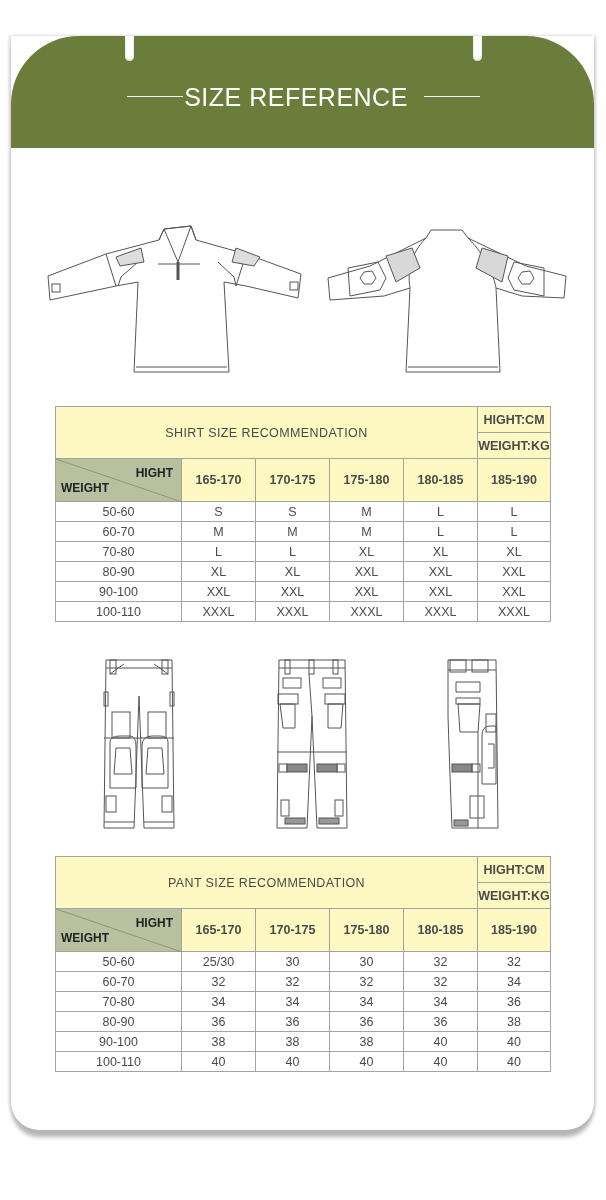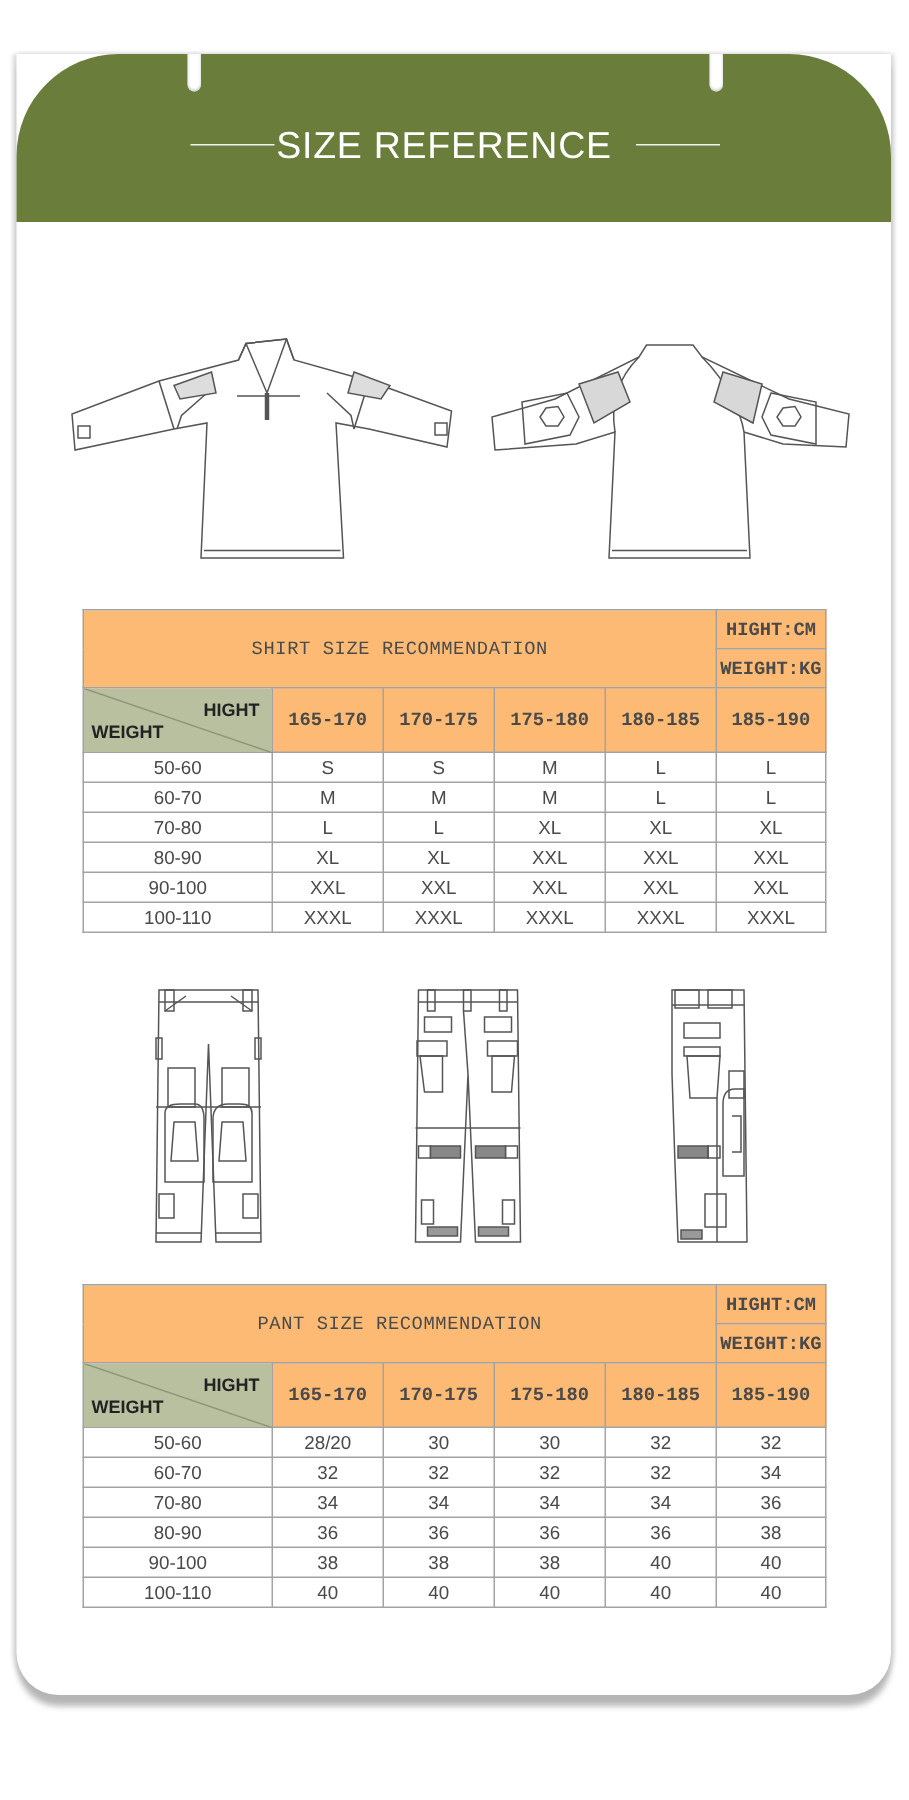--- a/index.html
+++ b/index.html
@@ -5,21 +5,21 @@
   html,body{margin:0;padding:0;background:#ffffff;}
   body{width:606px;height:1200px;position:relative;overflow:hidden;font-family:"Liberation Sans",sans-serif;}
   .card{position:absolute;left:11px;top:36px;width:583px;height:1094px;background:#fff;border-radius:0 0 28px 28px;box-shadow:0 8px 4px -1px #b5b5b5, -2px 0 3px #d8d8d8, 2px 0 3px #d8d8d8;}
   .header{position:absolute;left:11px;top:36px;width:583px;height:112px;background:#6b7d3a;border-radius:68px 68px 0 0;}
   .notch{position:absolute;top:36px;width:9px;height:25px;background:#fff;border-radius:0 0 5px 5px;box-shadow:inset 0 -1px 2px #c8c8c8;}
   .title{position:absolute;left:0;top:83px;width:592px;text-align:center;color:#fff;font-size:25px;letter-spacing:0.5px;}
   .title-line{position:absolute;top:96px;height:1px;background:#f2f2f2;width:56px;}
   .illus{position:absolute;}
   table.size{position:absolute;left:55px;border-collapse:collapse;width:496px;table-layout:fixed;}
   table.size td{border:1px solid #a3a3a3;text-align:center;padding:0;font-size:12.5px;color:#4a4a4a;}
-  .hdr-cell{background:#fdba74;font-family:Liberation Mono, monospace;}
+  .hdr-cell{background:#fef9c3;}
   .big-title{font-size:21px;color:#1e1e1e;letter-spacing:0.4px;text-align:center;height:26px;margin-left:40px;}
   .unit{font-size:9.5px;font-weight:bold;color:#333;height:25px;}
   .colhead{font-weight:bold;font-size:12.5px;color:#222;height:42px;}
   .diag{position:relative;height:42px;background:#b8c09f;}
   .diag svg{position:absolute;left:0;top:0;}
   .diag .h{position:absolute;right:8px;top:7px;font-weight:bold;font-size:12px;color:#222;padding-left:32px;}
   .diag .w{position:absolute;left:5px;bottom:6px;font-weight:bold;font-size:12px;color:#222;}
   .datarow td{height:19px;}
 </style>
 </head>
@@ -237,21 +237,21 @@
     <td class="hdr-cell colhead">165-170</td>
     <td class="hdr-cell colhead">170-175</td>
     <td class="hdr-cell colhead">175-180</td>
     <td class="hdr-cell colhead">180-185</td>
     <td class="hdr-cell colhead">185-190</td>
   </tr>
   </tbody>
     <tbody id="pant-body">
       <tr class="datarow">
         <td>50-60</td>
-        <td>28/20</td>
+        <td>25/30</td>
         <td>30</td>
         <td>30</td>
         <td>32</td>
         <td>32</td>
       </tr>
       <tr class="datarow">
         <td>60-70</td>
         <td>32</td>
         <td>32</td>
         <td>32</td>

